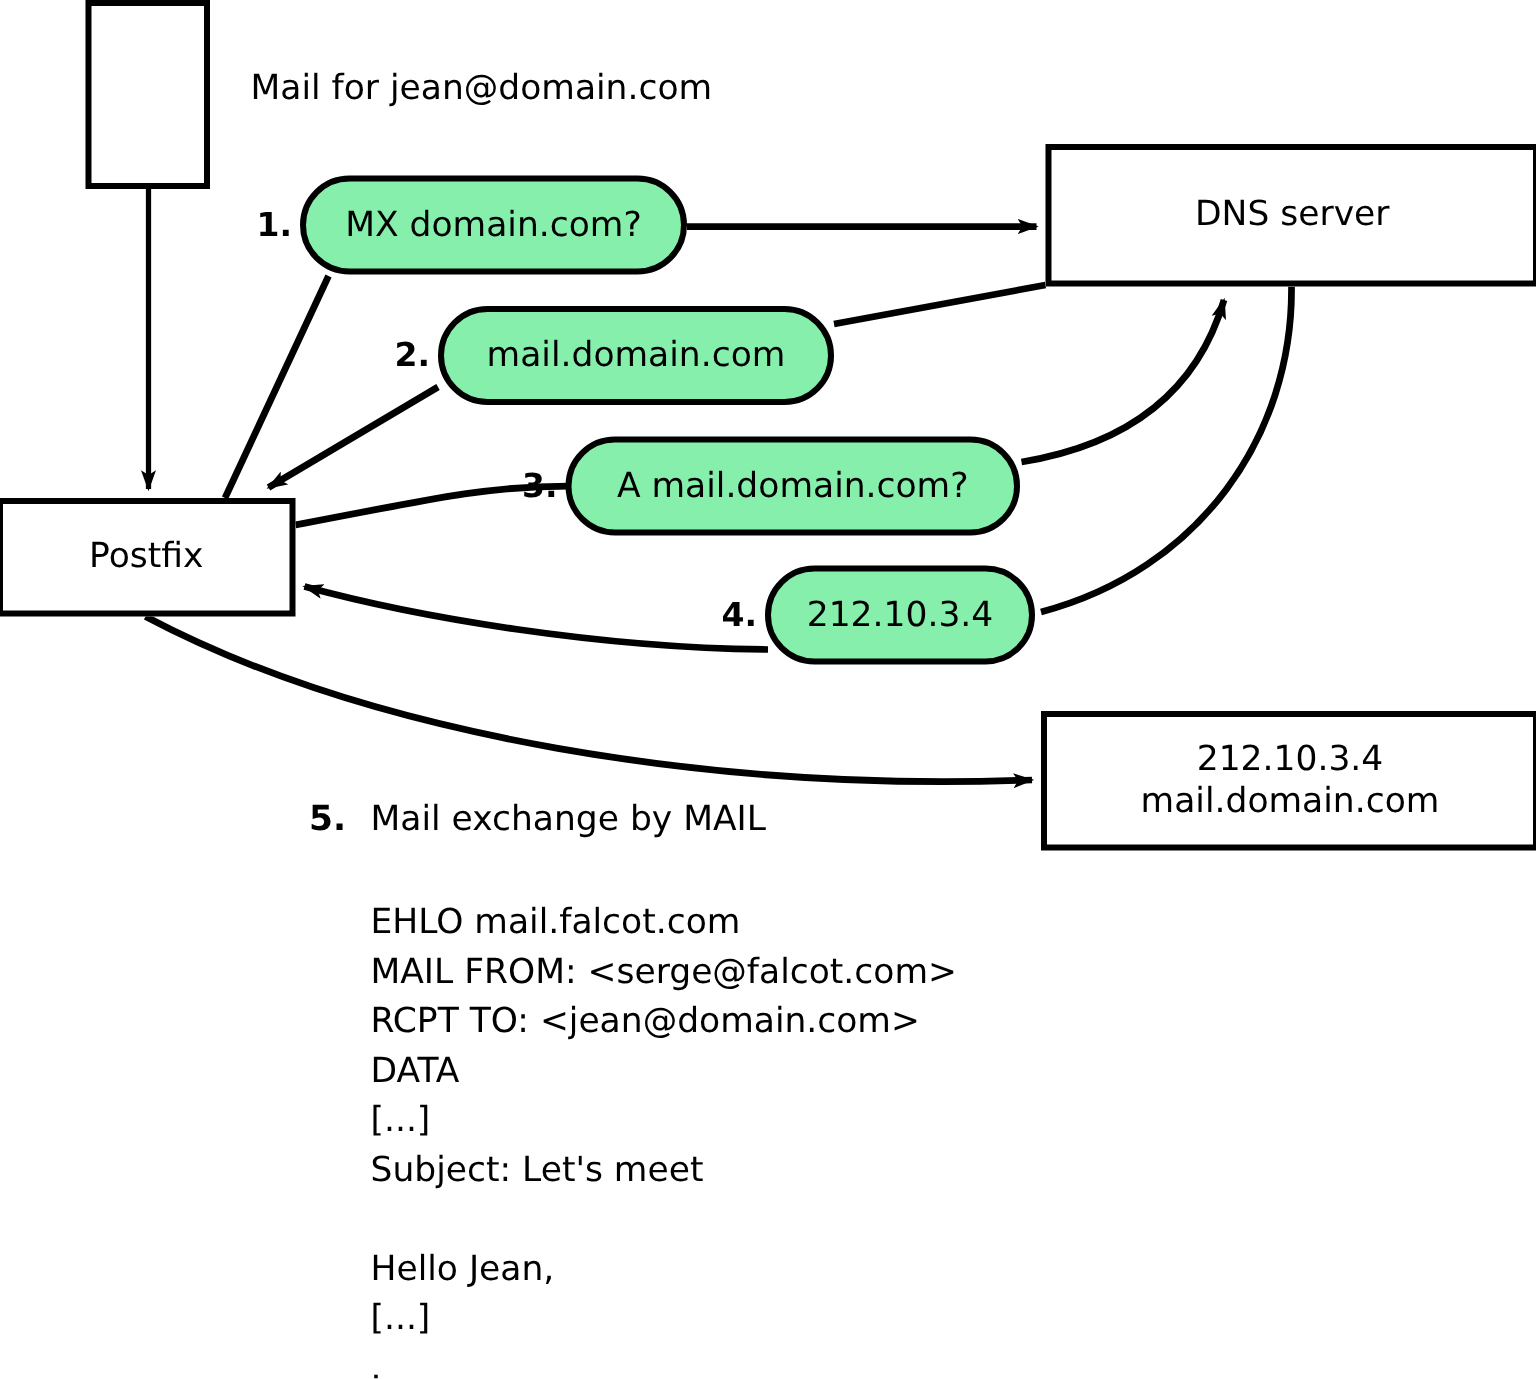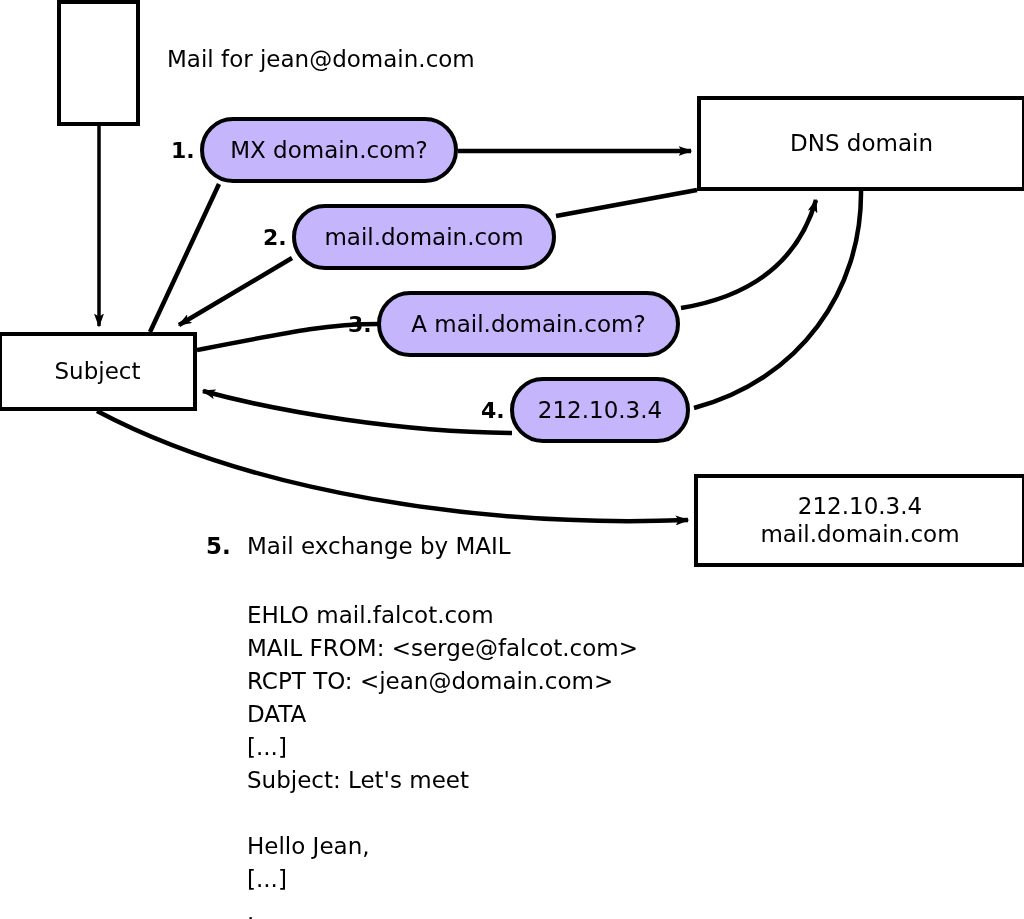--- a/index.html
+++ b/index.html
@@ -62,21 +62,21 @@
   #node-target {
     left: 694px;
     top: 474px;
     width: 332px;
     height: 93px;
   }
   .bubble {
     position: absolute;
     box-sizing: border-box;
     border: 4px solid #000000;
-    background: #c4b5fd;
+    background: #86efac;
     border-radius: 999px;
     display: flex;
     align-items: center;
     justify-content: center;
     font-size: 23px;
     white-space: nowrap;
     padding: 0 22px;
     z-index: 4;
   }
   #bubble-1 {
@@ -174,25 +174,25 @@
     <path d="M512,433 C400,432 280,412 203,391" fill="none" stroke="#000000" stroke-width="4.5" marker-end="url(#arrowhead)"></path>
 
     <path d="M97,411 C250,492 480,528 688,520" fill="none" stroke="#000000" stroke-width="4.5" marker-end="url(#arrowhead)"></path>
   </svg>
 
   <div class="node-box" id="node-client">
     <span class="box-lines"></span>
   </div>
 
   <div class="node-box" id="node-postfix">
-    <span class="box-lines">Subject</span>
+    <span class="box-lines">Postfix</span>
   </div>
 
   <div class="node-box" id="node-dns">
-    <span class="box-lines">DNS domain</span>
+    <span class="box-lines">DNS server</span>
   </div>
 
   <div class="node-box" id="node-target">
     <span class="box-lines">212.10.3.4
 mail.domain.com</span>
   </div>
 
   <div class="bubble" id="bubble-1">
     <span>MX domain.com?</span>
   </div>

